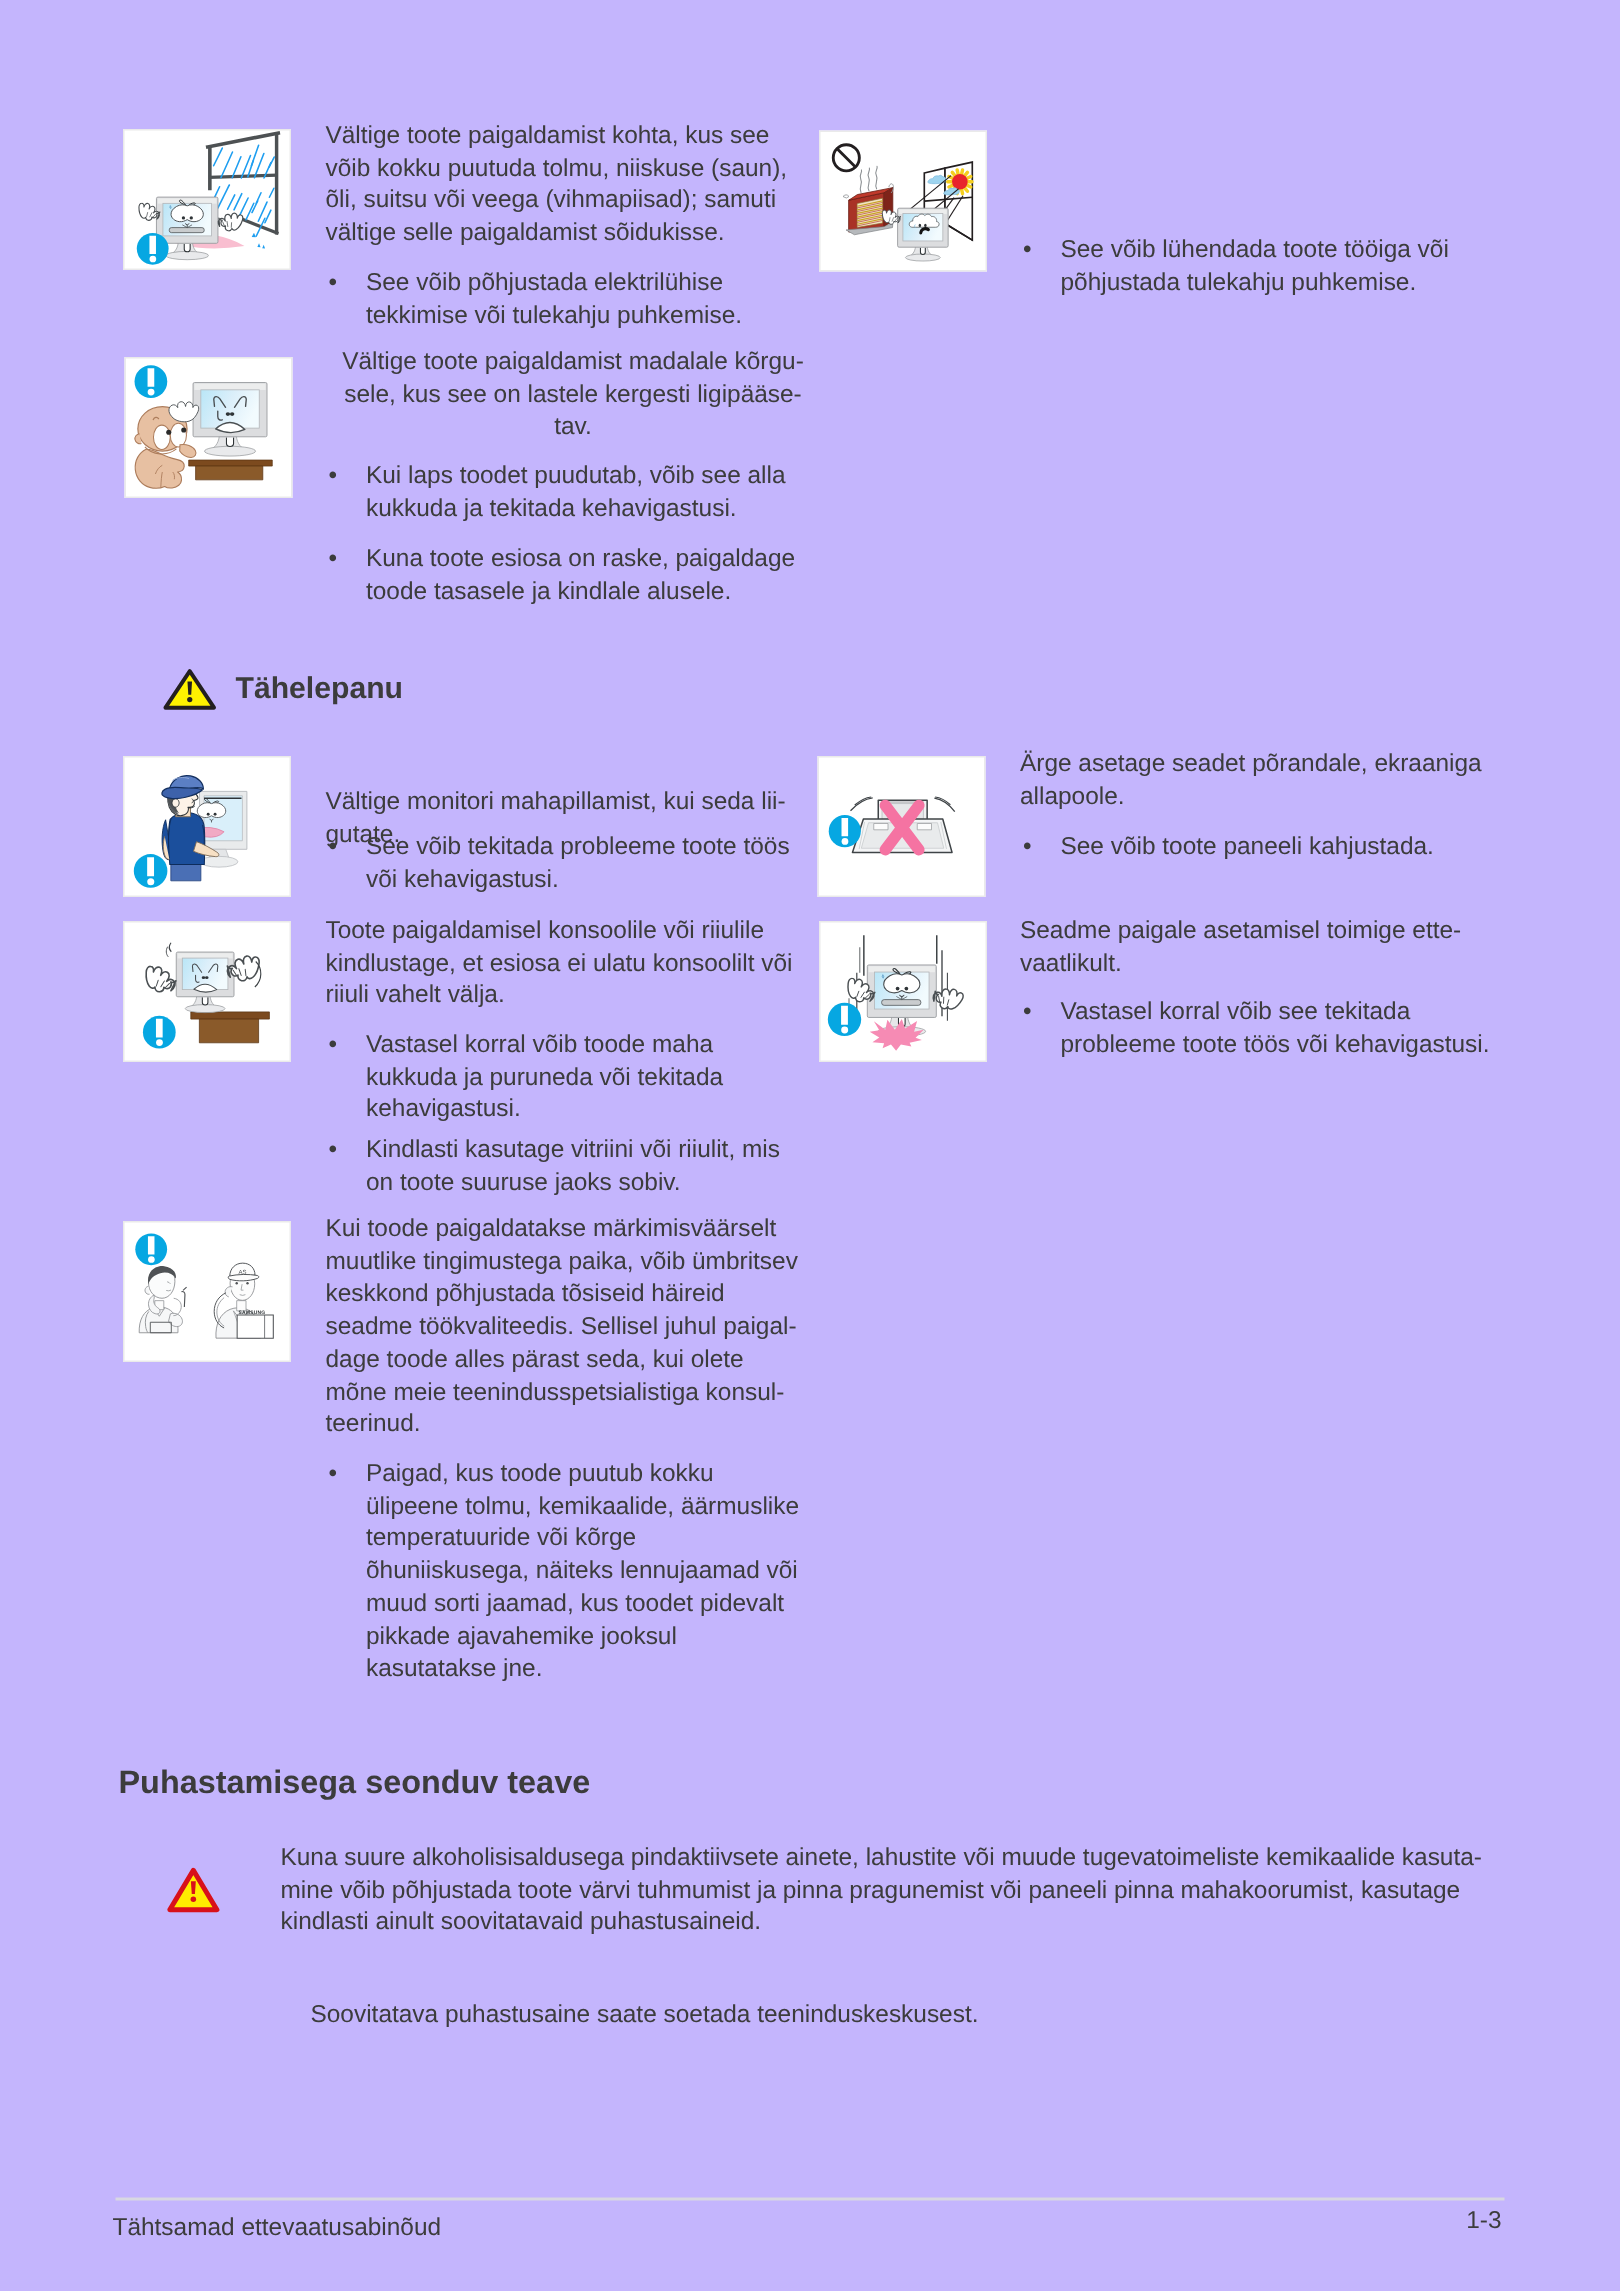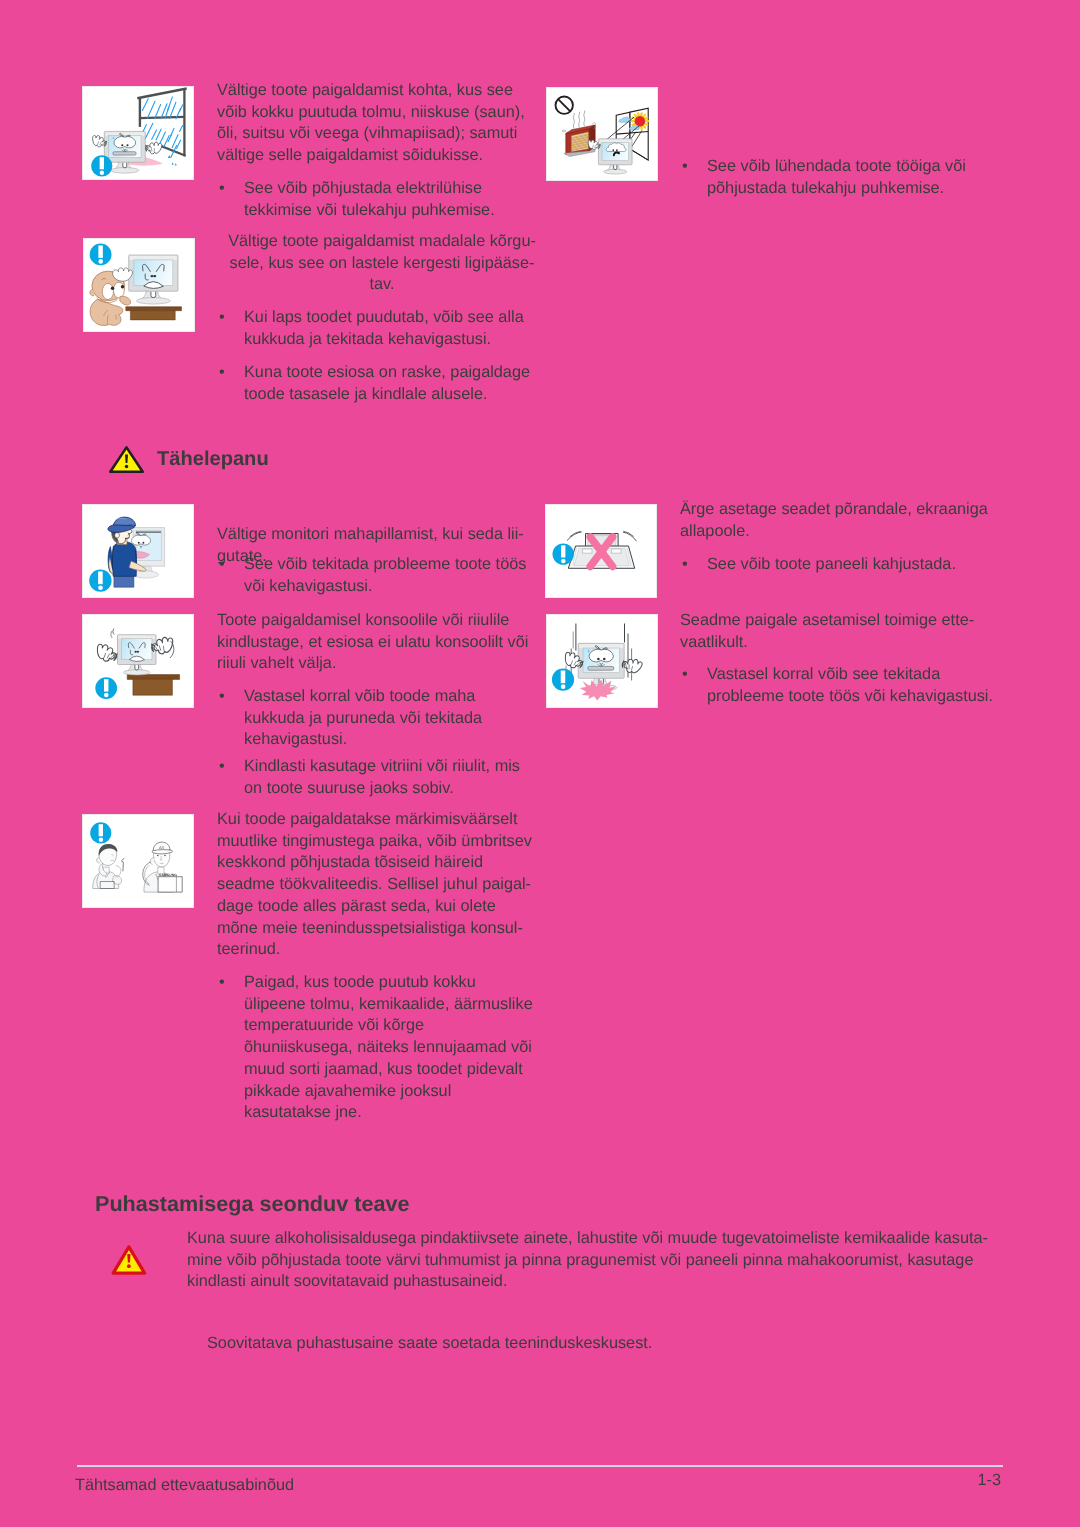--- a/index.html
+++ b/index.html
@@ -1,27 +1,27 @@
 <!DOCTYPE html>
 <html><head>
 <meta charset="utf-8">
 <title>Manual</title>
 <style>
   html,body{margin:0;padding:0;background:#fff;}
   body{width:1080px;height:1527px;font-family:"Liberation Sans",sans-serif;color:#3c3c3c;
        -webkit-font-smoothing:antialiased;text-rendering:geometricPrecision;}
-  .page{position:relative;width:1080px;height:1527px;overflow:hidden;background:#ec4899;}
+  .page{position:relative;width:1080px;height:1527px;overflow:hidden;background:#c4b5fd;}
   .fig{position:absolute;border:1.2px solid #eaeaea;background:#fff;box-sizing:border-box;
        width:112px;height:94px;overflow:hidden;}
   .fig svg{position:absolute;left:0px;top:0px;width:110px;height:92px;}
   .para{position:absolute;font-size:16.3px;line-height:21.7px;color:#3c3c3c;white-space:pre-line;}
   .bl{position:absolute;font-size:16.3px;line-height:21.7px;color:#3c3c3c;padding-left:27px;}
   .bl>span[data-name="bullet-text"]{display:block;white-space:pre-line;}
   .bl .dot{position:absolute;left:2px;top:0;line-height:21.7px;}
-  h2.sec{margin:16px;font-size:19.5px;font-weight:bold;color:#3c3c3c;}
+  h2.sec{margin:0;font-size:19.5px;font-weight:bold;color:#3c3c3c;}
   .warnhead{position:absolute;font-size:19px;font-weight:bold;color:#3c3c3c;}
   .footline{position:absolute;left:77px;top:1465px;width:926px;height:2px;background:#d8d8e2;}
   .footL{position:absolute;left:75px;top:1476px;font-size:16.3px;color:#3c3c3c;}
   .footR{position:absolute;left:600px;top:1471px;width:401px;text-align:right;font-size:16.3px;color:#3c3c3c;}
 </style>
 </head>
 <body>
 
 <div class="page" data-name="manual-page">
 

